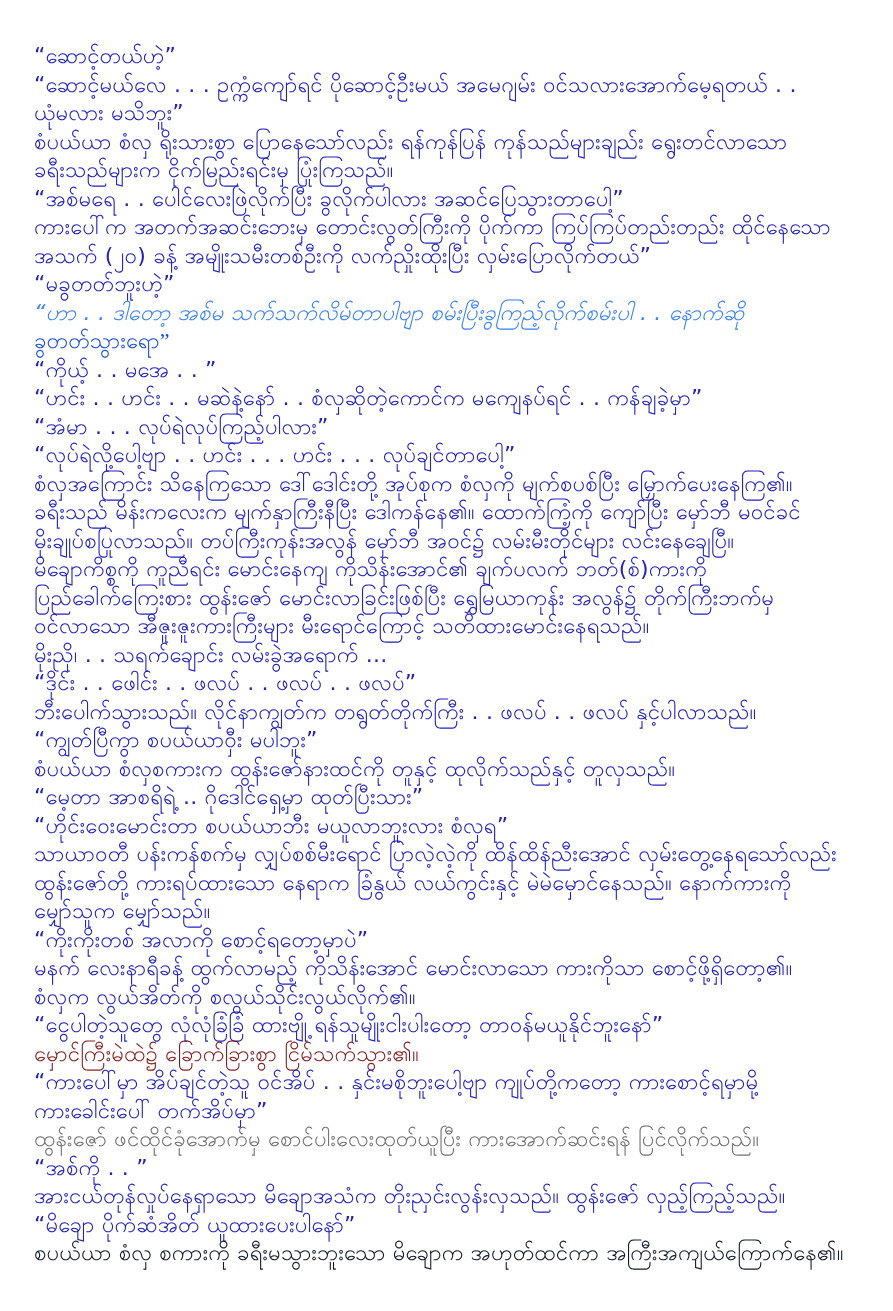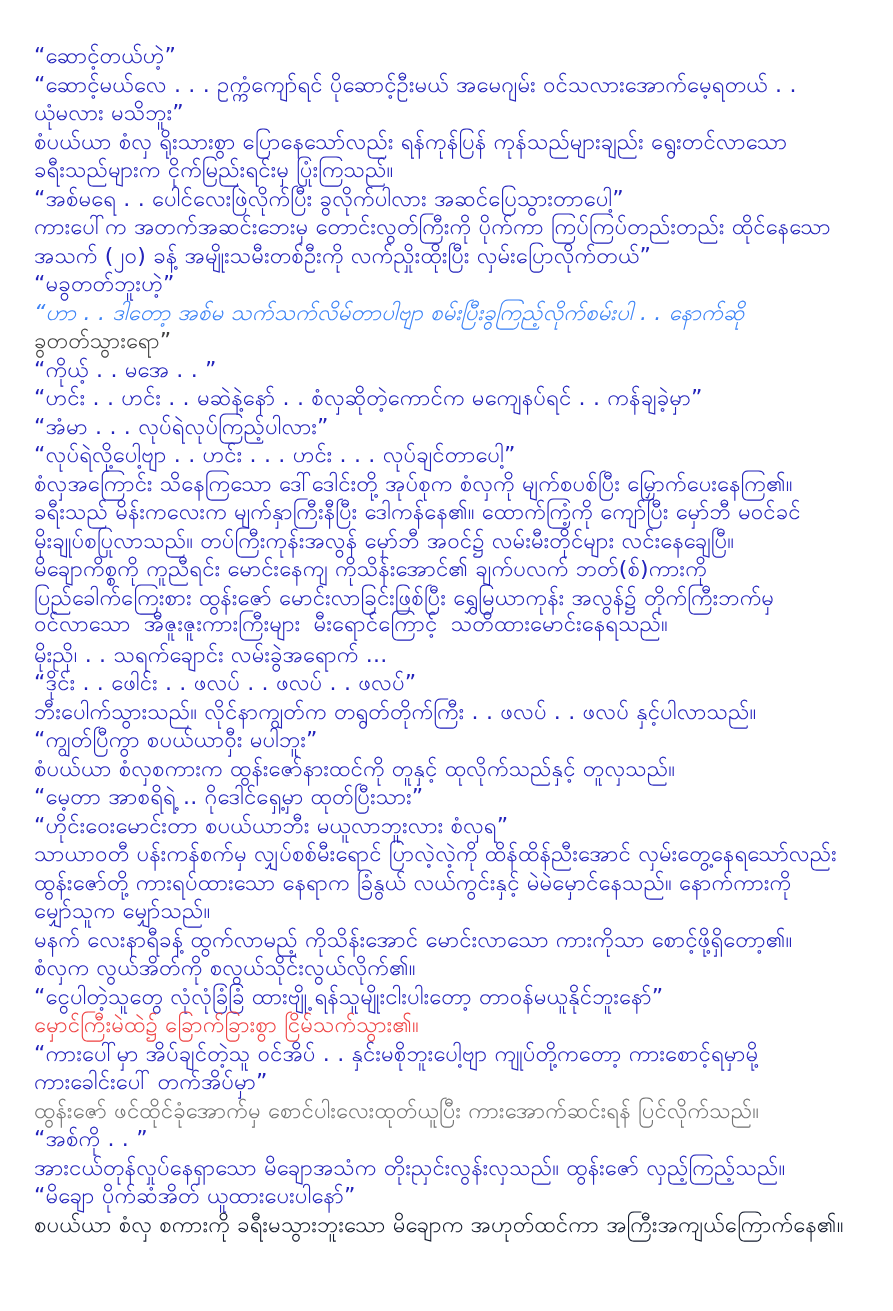--- a/index.html
+++ b/index.html
@@ -33,45 +33,46 @@
 <div class="text-line" style="color: rgb(35, 35, 187);">“ဆောင့်တယ်ဟဲ့”</div>
     <div class="text-line" style="color: rgb(35, 35, 187);">“ဆောင့်မယ်လေ . . . ဥက္ကံကျော်ရင် ပိုဆောင့်ဦးမယ် အမေဂျမ်း ဝင်သလားအောက်မေ့ရတယ် . .</div>
     <div class="text-line" style="color: rgb(35, 35, 187);">ယုံမလား မသိဘူး”</div>
     <div class="text-line" style="color: rgb(35, 35, 187);">စံပယ်ယာ စံလှ ရိုးသားစွာ ပြောနေသော်လည်း ရန်ကုန်ပြန် ကုန်သည်များချည်း ရွေးတင်လာသော</div>
     <div class="text-line" style="color: rgb(35, 35, 187);">ခရီးသည်များက ငိုက်မြည်းရင်းမှ ပြုံးကြသည်။</div>
     <div class="text-line" style="color: rgb(35, 35, 187);">“အစ်မရေ . . ပေါင်လေးဖြဲလိုက်ပြီး ခွလိုက်ပါလား အဆင်ပြေသွားတာပေါ့”</div>
     <div class="text-line" style="color: rgb(35, 35, 187);">ကားပေါ်က အတက်အဆင်းဘေးမှ တောင်းလွတ်ကြီးကို ပိုက်ကာ ကြပ်ကြပ်တည်းတည်း ထိုင်နေသော</div>
     <div class="text-line" style="color: rgb(35, 35, 187);">အသက် (၂၀) ခန့် အမျိုးသမီးတစ်ဦးကို လက်ညှိုးထိုးပြီး လှမ်းပြောလိုက်တယ်”</div>
     <div class="text-line" style="color: rgb(35, 35, 187);">“မခွတတ်ဘူးဟဲ့”</div>
     <div class="text-line" style="color: #3b82f6; font-style: italic;">“ဟာ . . ဒါတော့ အစ်မ သက်သက်လိမ်တာပါဗျာ စမ်းပြီးခွကြည့်လိုက်စမ်းပါ . . နောက်ဆို</div>
-    <div class="text-line" style="color: #404040;">ခွတတ်သွားရော”</div>
+    <div class="text-line" style="color: #1d4ed8; font-family: Liberation Serif, serif;">ခွတတ်သွားရော”</div>
     <div class="text-line" style="color: rgb(35, 35, 187);">“ကိုယ့် . . မအေ . . ”</div>
     <div class="text-line" style="color: rgb(35, 35, 187);">“ဟင်း . . ဟင်း . . မဆဲနဲ့နော် . . စံလှဆိုတဲ့ကောင်က မကျေနပ်ရင် . . ကန်ချခဲ့မှာ”</div>
     <div class="text-line" style="color: rgb(35, 35, 187);">“အံမာ . . . လုပ်ရဲလုပ်ကြည့်ပါလား”</div>
     <div class="text-line" style="color: rgb(35, 35, 187);">“လုပ်ရဲလို့ပေါ့ဗျာ . . ဟင်း . . . ဟင်း . . . လုပ်ချင်တာပေါ့”</div>
     <div class="text-line" style="color: rgb(35, 35, 187);">စံလှအကြောင်း သိနေကြသော ဒေါ်ဒေါင်းတို့ အုပ်စုက စံလှကို မျက်စပစ်ပြီး မြှောက်ပေးနေကြ၏။</div>
     <div class="text-line" style="color: rgb(35, 35, 187);">ခရီးသည် မိန်းကလေးက မျက်နှာကြီးနီပြီး ဒေါကန်နေ၏။ ထောက်ကြံ့ကို ကျော်ပြီး မှော်ဘီ မဝင်ခင်</div>
     <div class="text-line" style="color: rgb(35, 35, 187);">မိုးချုပ်စပြုလာသည်။ တပ်ကြီးကုန်းအလွန် မှော်ဘီ အဝင်၌ လမ်းမီးတိုင်များ လင်းနေချေပြီ။</div>
     <div class="text-line" style="color: rgb(35, 35, 187);">မိချောကိစ္စကို ကူညီရင်း မောင်းနေကျ ကိုသိန်းအောင်၏ ချက်ပလက် ဘတ်(စ်)ကားကို</div>
     <div class="text-line" style="color: rgb(35, 35, 187);">ပြည်ခေါက်ကြေးစား ထွန်းဇော် မောင်းလာခြင်းဖြစ်ပြီး ရွှေမြယာကုန်း အလွန်၌ တိုက်ကြီးဘက်မှ</div>
-    <div class="text-line" style="color: rgb(35, 35, 187); font-family: Liberation Mono, monospace;">ဝင်လာသော အီဇူးဇူးကားကြီးများ မီးရောင်ကြောင့် သတိထားမောင်းနေရသည်။</div>
+    <div class="text-line" style="color: rgb(35, 35, 187);">ဝင်လာသော အီဇူးဇူးကားကြီးများ မီးရောင်ကြောင့် သတိထားမောင်းနေရသည်။</div>
     <div class="text-line" style="color: rgb(35, 35, 187);">မိုးညို၊ . . သရက်ချောင်း လမ်းခွဲအရောက် ...</div>
     <div class="text-line" style="color: rgb(35, 35, 187);">“ဒိုင်း . . ဖေါင်း . . ဖလပ် . . ဖလပ် . . ဖလပ်”</div>
     <div class="text-line" style="color: rgb(35, 35, 187);">ဘီးပေါက်သွားသည်။ လိုင်နာကျွတ်က တရွတ်တိုက်ကြီး . . ဖလပ် . . ဖလပ် နှင့်ပါလာသည်။</div>
     <div class="text-line" style="color: rgb(35, 35, 187);">“ကျွတ်ပြီကွာ စပယ်ယာဝှီး မပါဘူး”</div>
     <div class="text-line" style="color: rgb(35, 35, 187);">စံပယ်ယာ စံလှစကားက ထွန်းဇော်နားထင်ကို တူနှင့် ထုလိုက်သည်နှင့် တူလှသည်။</div>
     <div class="text-line" style="color: rgb(35, 35, 187);">“မေ့တာ အာစရိရဲ့ .. ဂိုဒေါင်ရှေ့မှာ ထုတ်ပြီးသား”</div>
     <div class="text-line" style="color: rgb(35, 35, 187);">“ဟိုင်းဝေးမောင်းတာ စပယ်ယာဘီး မယူလာဘူးလား စံလှရ”</div>
     <div class="text-line" style="color: rgb(35, 35, 187);">သာယာဝတီ ပန်းကန်စက်မှ လျှပ်စစ်မီးရောင် ပြာလဲ့လဲ့ကို ထိန်ထိန်ညီးအောင် လှမ်းတွေ့နေရသော်လည်း</div>
     <div class="text-line" style="color: rgb(35, 35, 187);">ထွန်းဇော်တို့ ကားရပ်ထားသော နေရာက ခြံနွယ် လယ်ကွင်းနှင့် မဲမဲမှောင်နေသည်။ နောက်ကားကို</div>
     <div class="text-line" style="color: rgb(35, 35, 187);">မျှော်သူက မျှော်သည်။</div>
+    <div class="text-line" style="color: rgb(35, 35, 187);">“ကိုးကိုးတစ် အလာကို စောင့်ရတော့မှာပဲ”</div>
     <div class="text-line" style="color: rgb(35, 35, 187);">မနက် လေးနာရီခန့် ထွက်လာမည့် ကိုသိန်းအောင် မောင်းလာသော ကားကိုသာ စောင့်ဖို့ရှိတော့၏။</div>
     <div class="text-line" style="color: rgb(35, 35, 187);">စံလှက လွယ်အိတ်ကို စလွယ်သိုင်းလွယ်လိုက်၏။</div>
     <div class="text-line" style="color: rgb(35, 35, 187);">“ငွေပါတဲ့သူတွေ လုံလုံခြံခြံ ထားဗျို့ ရန်သူမျိုးငါးပါးတော့ တာဝန်မယူနိုင်ဘူးနော်”</div>
-    <div class="text-line" style="color: #ef4444;">မှောင်ကြီးမဲထဲ၌ ခြောက်ခြားစွာ ငြိမ်သက်သွား၏။</div>
+    <div class="text-line" style="color: #7f1d1d;">မှောင်ကြီးမဲထဲ၌ ခြောက်ခြားစွာ ငြိမ်သက်သွား၏။</div>
     <div class="text-line" style="color: rgb(35, 35, 187);">“ကားပေါ်မှာ အိပ်ချင်တဲ့သူ ဝင်အိပ် . . နှင်းမစိုဘူးပေါ့ဗျာ ကျုပ်တို့ကတော့ ကားစောင့်ရမှာမို့</div>
     <div class="text-line" style="color: rgb(35, 35, 187);">ကားခေါင်းပေါ် တက်အိပ်မှာ”</div>
     <div class="text-line" style="color: #737373;">ထွန်းဇော် ဖင်ထိုင်ခုံအောက်မှ စောင်ပါးလေးထုတ်ယူပြီး ကားအောက်ဆင်းရန် ပြင်လိုက်သည်။</div>
     <div class="text-line" style="color: rgb(35, 35, 187);">“အစ်ကို . . ”</div>
     <div class="text-line" style="color: rgb(35, 35, 187);">အားငယ်တုန်လှုပ်နေရှာသော မိချောအသံက တိုးညှင်းလွန်းလှသည်။ ထွန်းဇော် လှည့်ကြည့်သည်။</div>
     <div class="text-line" style="color: rgb(35, 35, 187);">“မိချော ပိုက်ဆံအိတ် ယူထားပေးပါနော်”</div>
     <div class="text-line" style="color: #0f172a;">စပယ်ယာ စံလှ စကားကို ခရီးမသွားဘူးသော မိချောက အဟုတ်ထင်ကာ အကြီးအကျယ်ကြောက်နေ၏။</div>
   </div>
 
 </body></html>

